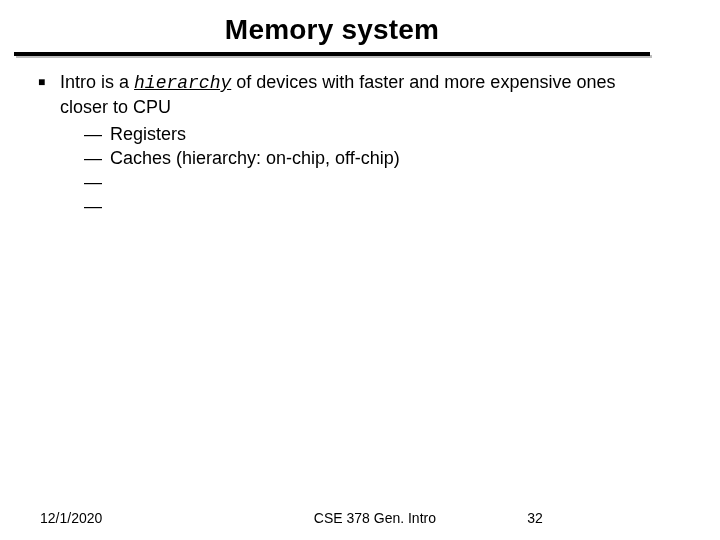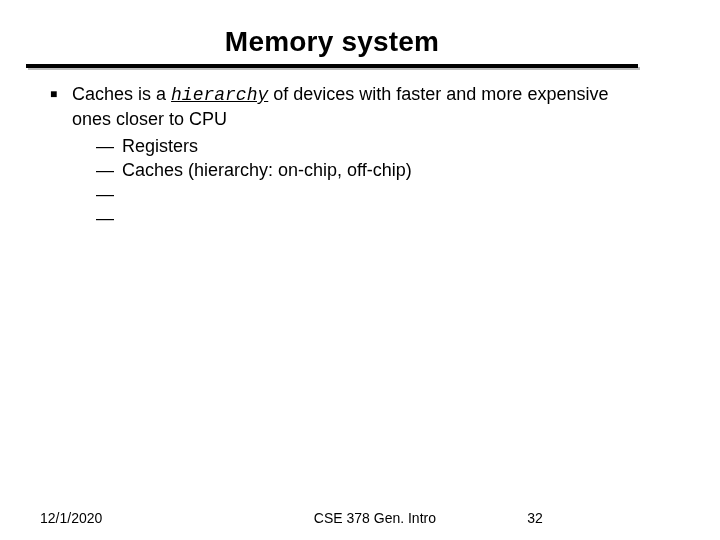--- a/index.html
+++ b/index.html
@@ -7,21 +7,21 @@
   body {
     font-family: "Trebuchet MS", "Lucida Sans", Verdana, sans-serif;
     background: #fff;
     color: #000;
     position: relative;
   }
   .slide {
     width: 664px;
     height: 540px;
     position: relative;
-    padding: 12px;
+    padding: 0;
   }
   .title {
     text-align: center;
     font-weight: bold;
     font-size: 28px;
     padding: 14px 0 4px 0;
     letter-spacing: 0.2px;
   }
   .rule-wrap {
     padding: 0 14px 0 14px;
@@ -102,21 +102,21 @@
     <div class="rule">
       <div class="bar-shadow"></div>
       <div class="bar-main"></div>
     </div>
   </div>
 
   <div class="content">
     <div class="b1">
       <div class="marker">■</div>
       <div class="txt">
-        <span>Caches is a </span><span class="emph">hierarchy</span><span> of devices with faster and more expensive ones closer to CPU</span>
+        <span>Intro is a </span><span class="emph">hierarchy</span><span> of devices with faster and more expensive ones closer to CPU</span>
       </div>
     </div>
     <div class="sublist">
       <div class="b2">
         <div class="marker">—</div>
         <div>Registers</div>
       </div>
       <div class="b2">
         <div class="marker">—</div>
         <div>Caches (hierarchy: on-chip, off-chip)</div>

